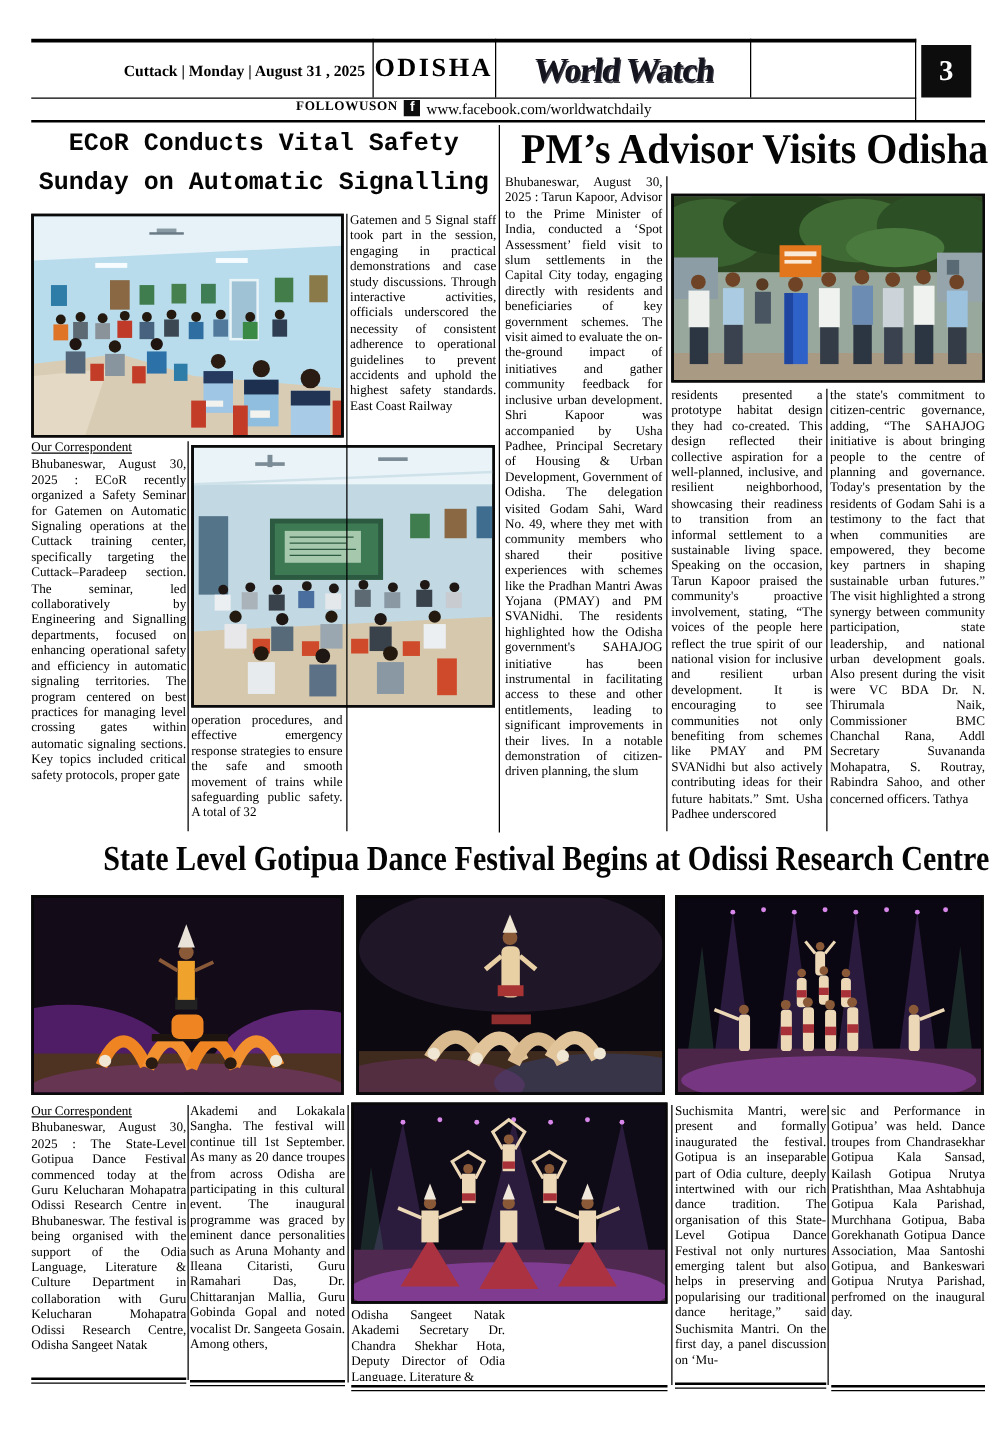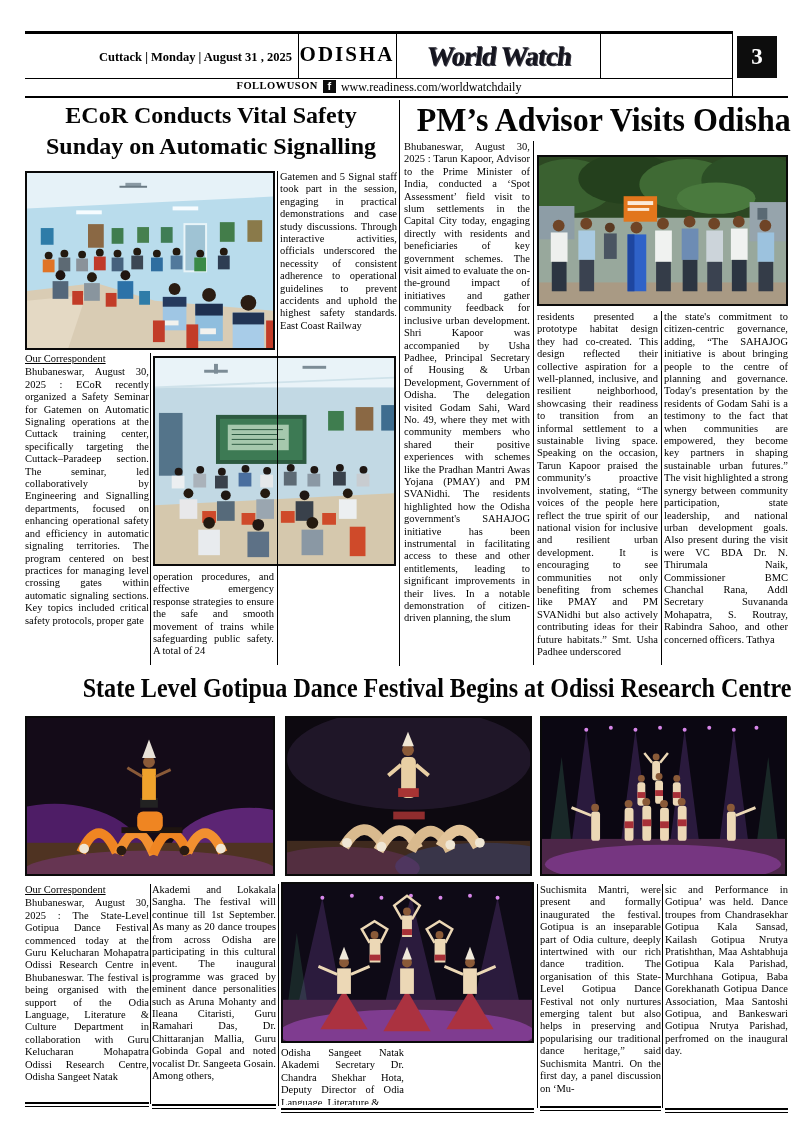--- a/index.html
+++ b/index.html
@@ -43,26 +43,26 @@
   <div class="rule-h" style="left:25px;top:96px;width:763px;height:2px;"></div>
 
   <div class="masthead-date" style="left:40px;top:50px;width:252px;">Cuttack | Monday | August 31 , 2025</div>
   <div class="masthead-section" style="left:298px;top:31px;width:98px;height:47px;">ODISHA</div>
   <div class="brand" style="left:404px;top:36px;width:190px;height:40px;">World Watch</div>
   <div class="pagenum" style="left:737px;top:36px;width:40px;height:42px;">3</div>
 
   <div class="follow" style="left:25px;top:80px;width:708px;height:15px;">
     <span class="lbl">FOLLOWUSON</span>
     <span class="fb">f</span>
-    <span class="url">www.readiness.com/worldwatchdaily</span>
+    <span class="url">www.facebook.com/worldwatchdaily</span>
   </div>
 
   <div class="rule-v" style="left:399px;top:100px;height:566px;"></div>
 
-  <div class="headline" style="left:25px;top:100px;width:372px;font-size:24px;line-height:31px;">
+  <div class="headline" style="left:25px;top:100px;width:372px;font-size:20px;line-height:31px;font-family:Liberation Mono, monospace;">
     <span>ECoR Conducts Vital Safety</span><br>
     <span>Sunday on Automatic Signalling</span>
   </div>
 
   <div class="photo" style="left:25px;top:171px;width:250px;height:179px;">
     <svg viewBox="0 0 250 178" preserveAspectRatio="none">
       <rect width="250" height="178" fill="#b9dcec"></rect>
       <polygon points="0,36 250,24 250,0 0,0" fill="#e6f2f8"></polygon>
       <rect x="100" y="10" width="16" height="4" fill="#8a9aa4"></rect>
         <rect x="94" y="13" width="28" height="2" fill="#6a7a84"></rect>
@@ -194,21 +194,21 @@
       <circle cx="55" cy="168" r="6" fill="#23190f"></circle>
         <rect x="44" y="175" width="22" height="26" fill="#e8ebee"></rect>
       <circle cx="105" cy="170" r="6" fill="#1f1713"></circle>
         <rect x="94" y="177" width="22" height="26" fill="#5d7186"></rect>
       <circle cx="160" cy="168" r="6" fill="#23190f"></circle>
         <rect x="149" y="175" width="22" height="26" fill="#8a98a4"></rect>
       <rect x="198" y="172" width="16" height="30" fill="#cf4a2a"></rect>
     </svg>
   </div>
 
-  <div class="body-text" style="left:153px;top:571px;width:121px;height:95px;">operation procedures, and effective emergency response strategies to ensure the safe and smooth movement of trains while safeguarding public safety. A total of 24</div>
+  <div class="body-text" style="left:153px;top:571px;width:121px;height:95px;">operation procedures, and effective emergency response strategies to ensure the safe and smooth movement of trains while safeguarding public safety. A total of 32</div>
 
   <div class="rule-v" style="left:150px;top:353px;height:312px;"></div>
   <div class="rule-v" style="left:277px;top:171px;height:494px;"></div>
 
   <div class="headline" style="left:402px;top:103px;width:386px;font-size:34px;line-height:34px;">
     <span class="cond" style="transform:scaleX(0.94);">PM’s Advisor Visits Odisha Slums</span>
   </div>
 
   <div class="body-text" style="left:404px;top:141px;width:126px;height:524px;">Bhubaneswar, August 30, 2025 : Tarun Kapoor, Advisor to the Prime Minister of India, conducted a ‘Spot Assessment’ field visit to slum settlements in the Capital City today, engaging directly with residents and beneficiaries of key government schemes. The visit aimed to evaluate the on-the-ground impact of initiatives and gather community feedback for inclusive urban development. Shri Kapoor was accompanied by Usha Padhee, Principal Secretary of Housing &amp; Urban Development, Government of Odisha. The delegation visited Godam Sahi, Ward No. 49, where they met with community members who shared their positive experiences with schemes like the Pradhan Mantri Awas Yojana (PMAY) and PM SVANidhi. The residents highlighted how the Odisha government's SAHAJOG initiative has been instrumental in facilitating access to these and other entitlements, leading to significant improvements in their lives. In a notable demonstration of citizen-driven planning, the slum</div>
 

